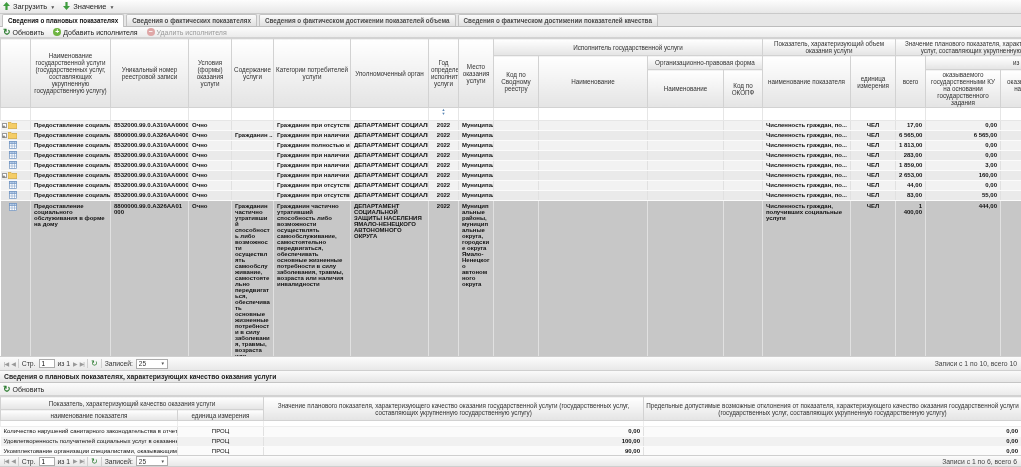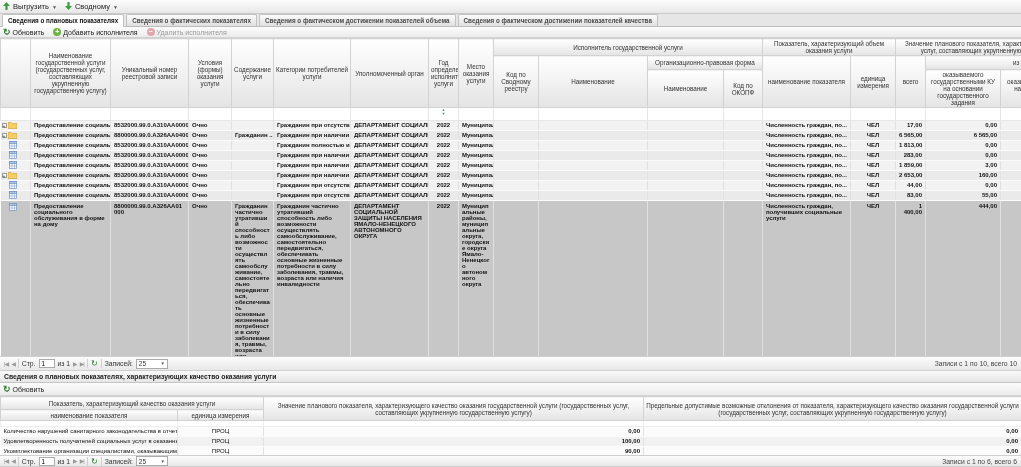--- a/index.html
+++ b/index.html
@@ -84,30 +84,30 @@
 </head>
 <body>
 
 <div class="top-toolbar">
   <div class="tb-btn">
     <span class="arrow-ic">
       <svg width="7" height="8" viewBox="0 0 7 8">
           <path d="M3.5 0 L7 4 L4.6 4 L4.6 8 L2.4 8 L2.4 4 L0 4 Z" fill="#3e9c3e"></path>
         </svg>
     </span>
-    <span>Выгрузить</span>
+    <span>Загрузить</span>
     <span class="tb-caret">▼</span>
   </div>
   <div class="tb-btn">
     <span class="arrow-ic">
       <svg width="7" height="8" viewBox="0 0 7 8">
           <path d="M3.5 8 L0 4 L2.4 4 L2.4 0 L4.6 0 L4.6 4 L7 4 Z" fill="#3e9c3e"></path>
         </svg>
     </span>
-    <span>Сводному</span>
+    <span>Значение</span>
     <span class="tb-caret">▼</span>
   </div>
 </div>
 
 <div class="tabbar">
   <div class="tab active">Сведения о плановых показателях</div>
   <div class="tab">Сведения о фактических показателях</div>
   <div class="tab">Сведения о фактическом достижении показателей объема</div>
   <div class="tab">Сведения о фактическом достижении показателей качества</div>
 </div>

